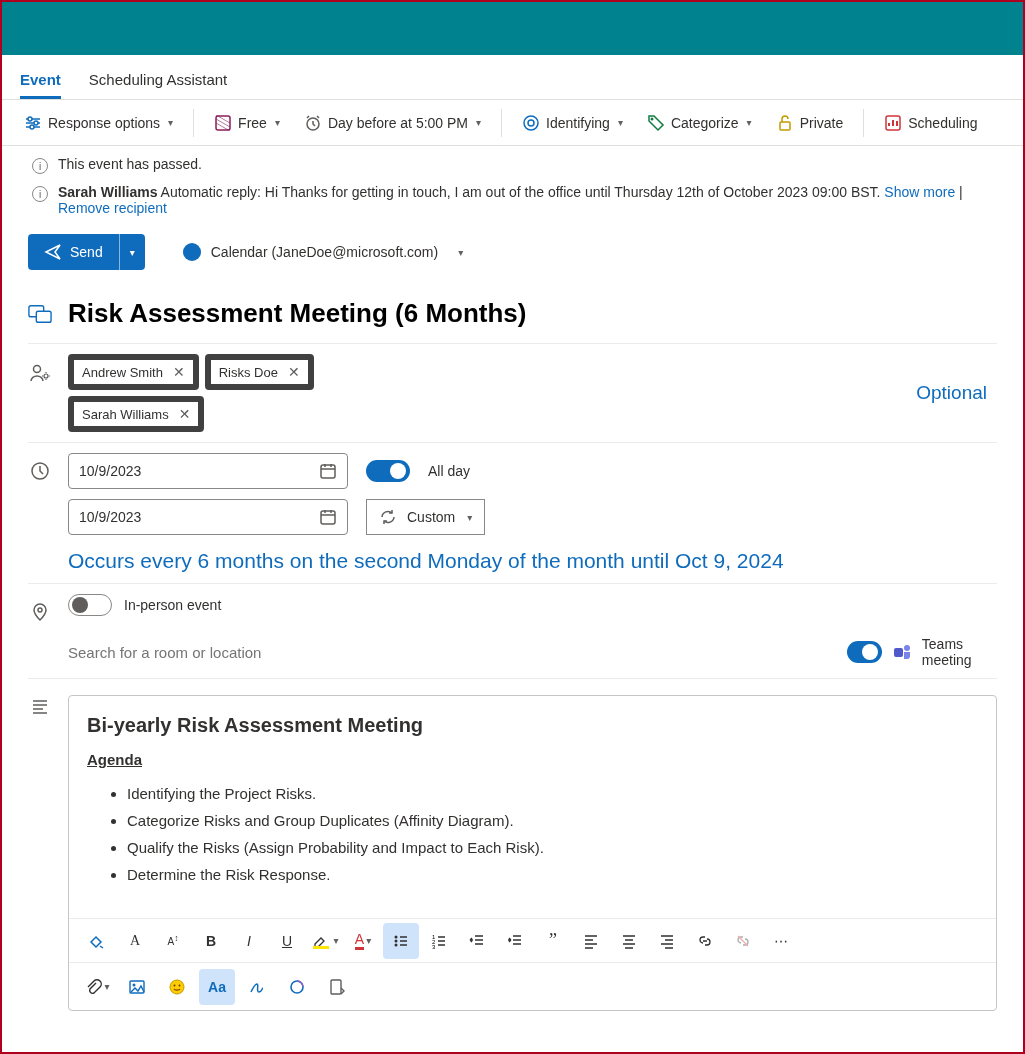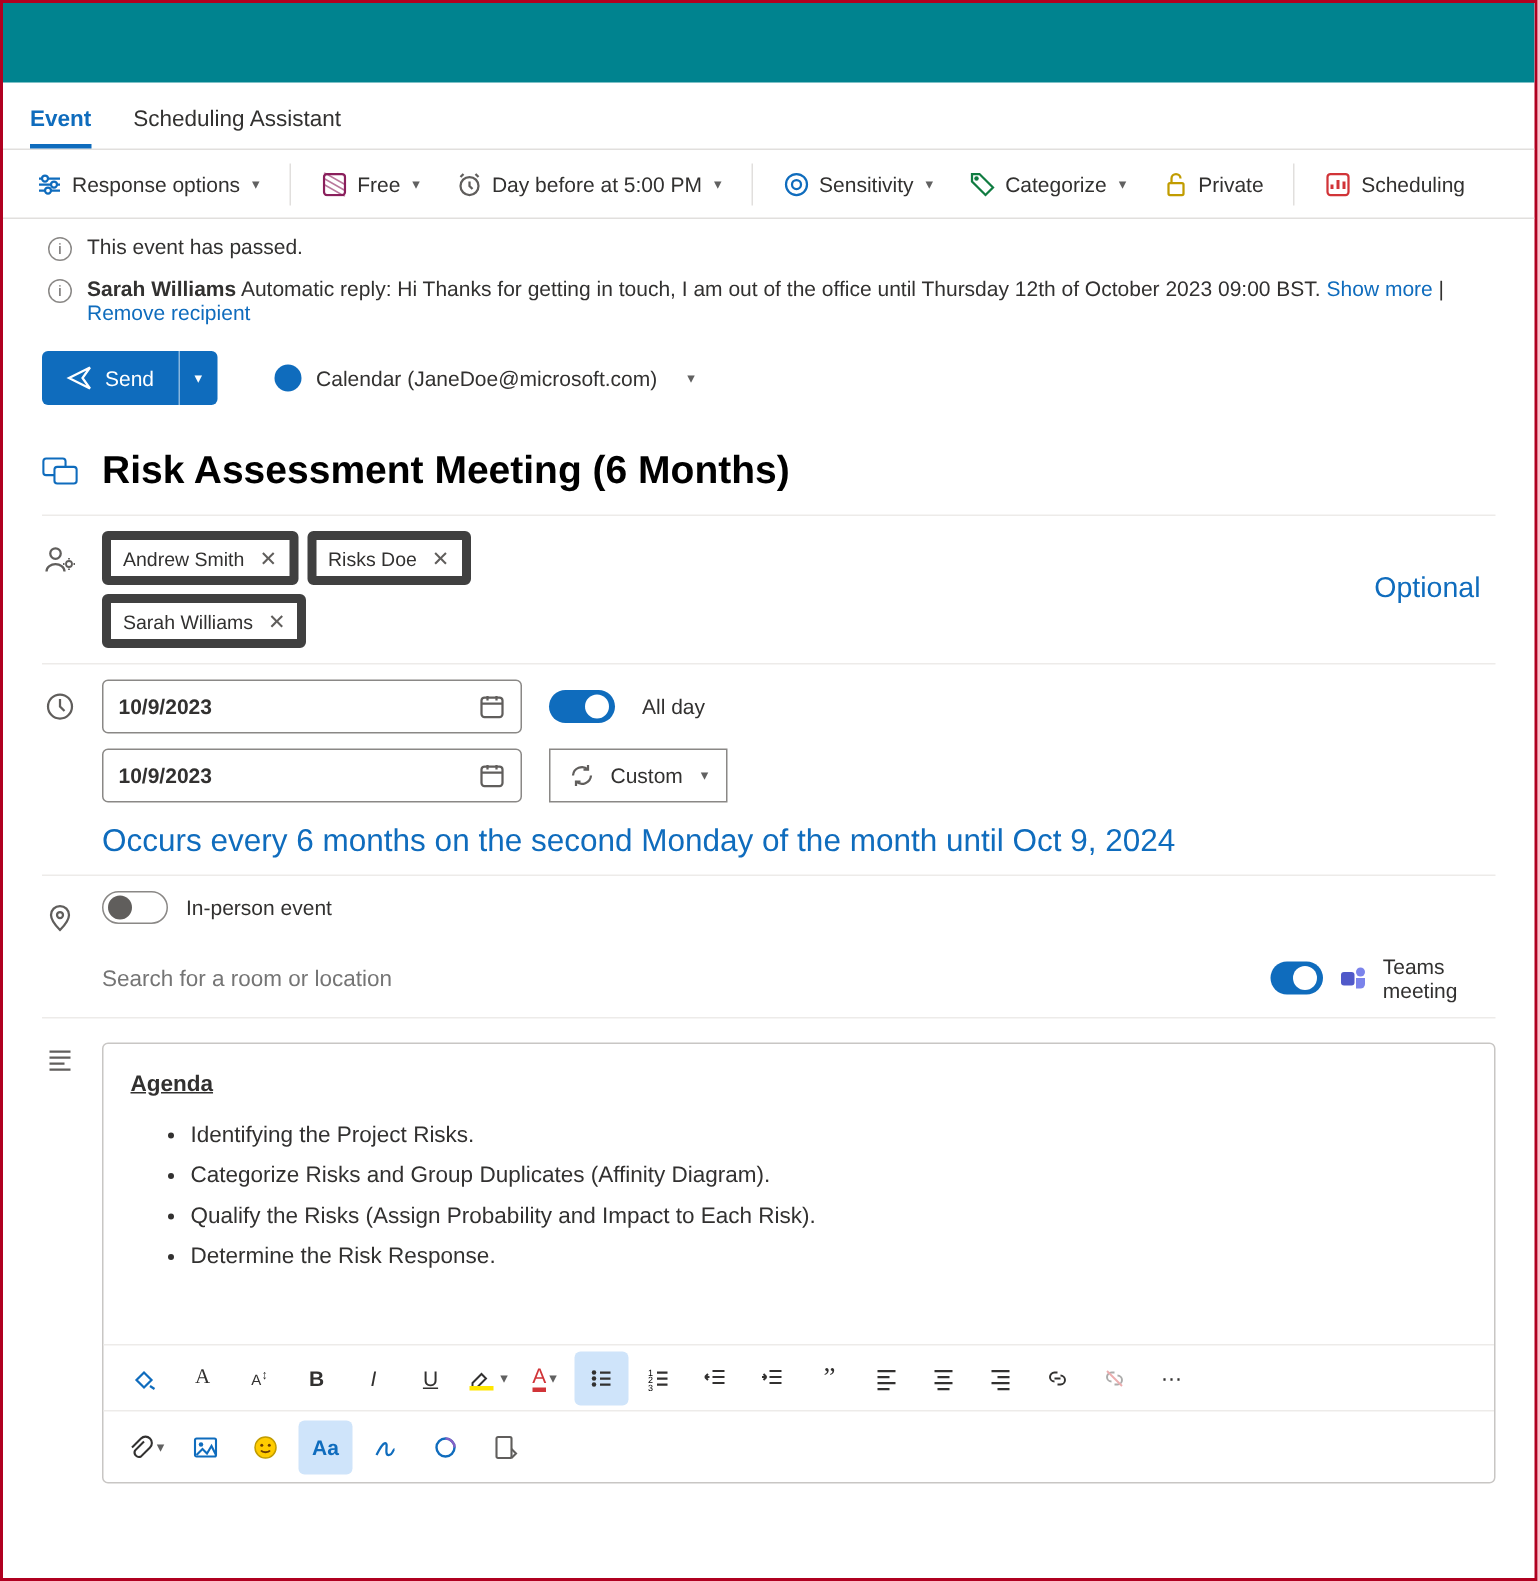--- a/index.html
+++ b/index.html
@@ -26,21 +26,21 @@
   .row:first-child { border-top: none; }
   .rowicon { width: 24px; display:flex; justify-content:center; padding-top: 8px; color: #605e5c; flex-shrink:0; }
   .rowbody { flex: 1; }
   .title-input { width: 100%; font-size: 26px; font-weight: 600; border: none; outline: none; padding: 4px 0; }
   .chips { display: flex; flex-wrap: wrap; gap: 6px; }
   .chip { display: flex; align-items: center; gap: 10px; border: 6px solid #404040; border-radius: 4px; padding: 4px 8px; font-size: 13px; background:#fff; }
   .chip .x { color: #605e5c; cursor: pointer; font-size: 14px; }
   .optional { color: #0f6cbd; font-size: 19px; align-self: center; margin-left:auto; cursor:pointer; padding-right:10px; }
   .dates { display:flex; flex-direction:column; gap:10px; }
   .dateline { display:flex; align-items:center; gap:18px; }
-  .dateinput { display:flex; align-items:center; justify-content:space-between; border:1px solid #8a8886; border-radius:4px; width:280px; height:36px; padding:0 10px; background:#fff;font-weight:bold; }
+  .dateinput { display:flex; align-items:center; justify-content:space-between; border:1px solid #8a8886; border-radius:4px; width:280px; height:36px; padding:0 10px; background:#fff; }
   .toggle { width:44px; height:22px; border-radius:11px; background:#0f6cbd; position:relative; cursor:pointer; }
   .toggle.off { background:#fff; border:1px solid #8a8886; }
   .toggle .knob { width:16px; height:16px; background:#fff; border-radius:50%; position:absolute; top:3px; right:4px; }
   .toggle.off .knob { background:#605e5c; left:3px; right:auto; top:2px; }
   .recurbtn { display:flex; align-items:center; gap:10px; border:1px solid #8a8886; border-radius:0; height:36px; padding:0 12px; cursor:pointer; }
   .recurlink { color:#0f6cbd; font-size:21px; padding-top:4px; }
   .searchloc { width:100%; border:none; outline:none; font-size:15px; color:#605e5c; padding:6px 0; }
   .teams { display:flex; align-items:center; gap:10px; margin-left:auto; }
   .descbox { border:1px solid #c8c6c4; border-radius:4px; margin-top:6px; }
   .desccontent { padding:18px 18px 30px 18px; min-height:200px; }
@@ -100,21 +100,21 @@
     <span class="chev">▾</span>
   </div>
   <div class="divider"></div>
   <div class="tbtn">
     <span class="icon">
       <svg width="18" height="18" viewBox="0 0 18 18">
           <circle cx="9" cy="9" r="7" fill="none" stroke="#0f6cbd" stroke-width="1.5"></circle>
           <circle cx="9" cy="9" r="3" fill="none" stroke="#0f6cbd" stroke-width="1.5"></circle>
         </svg>
     </span>
-    <span>Sensitivity</span>
+    <span>Identifying</span>
     <span class="chev">▾</span>
   </div>
   <div class="tbtn">
     <span class="icon">
       <svg width="18" height="18" viewBox="0 0 18 18">
           <path d="M2 7V2h5l9 9-5 5z" fill="none" stroke="#107c41" stroke-width="1.5"></path>
           <circle cx="5" cy="5" r="1.5" fill="#107c41"></circle>
         </svg>
     </span>
     <span>Categorize</span>
@@ -310,20 +310,21 @@
 
   <div class="row" style="border-top:1px solid #edebe9;">
     <div class="rowicon">
       <svg width="20" height="20" viewBox="0 0 20 20">
           <path d="M3 4h14M3 8h14M3 12h10M3 16h14" stroke="#605e5c" stroke-width="1.5"></path>
         </svg>
     </div>
     <div class="rowbody">
       <div class="descbox">
         <div class="desccontent">
+          <h2>Bi-yearly Risk Assessment Meeting</h2>
           <h3>Agenda</h3>
           <ul id="agenda-list">
               <li>Identifying the Project Risks.</li>
               <li>Categorize Risks and Group Duplicates (Affinity Diagram).</li>
               <li>Qualify the Risks (Assign Probability and Impact to Each Risk).</li>
               <li>Determine the Risk Response.</li>
             </ul>
         </div>
 
         <div class="fmtbar">

